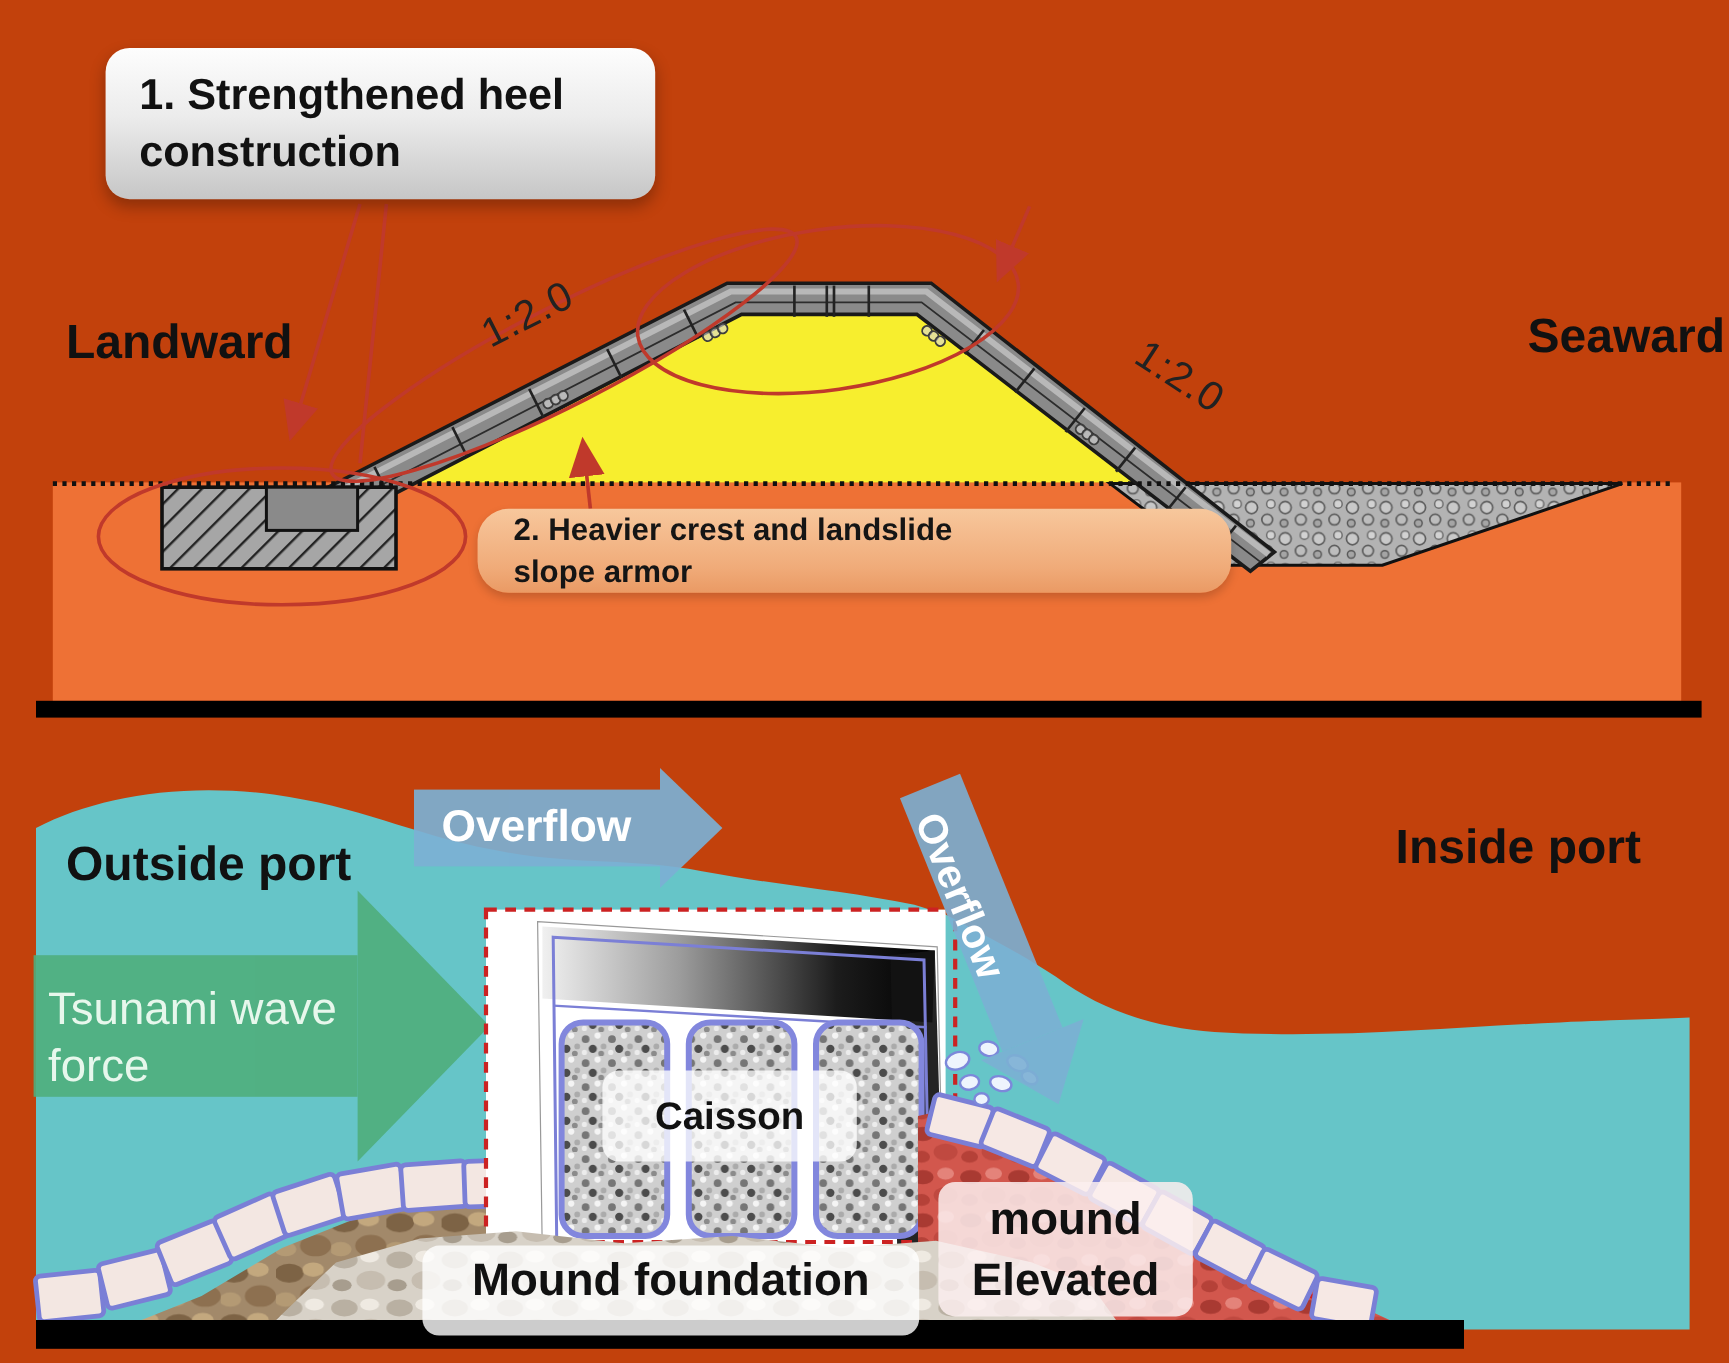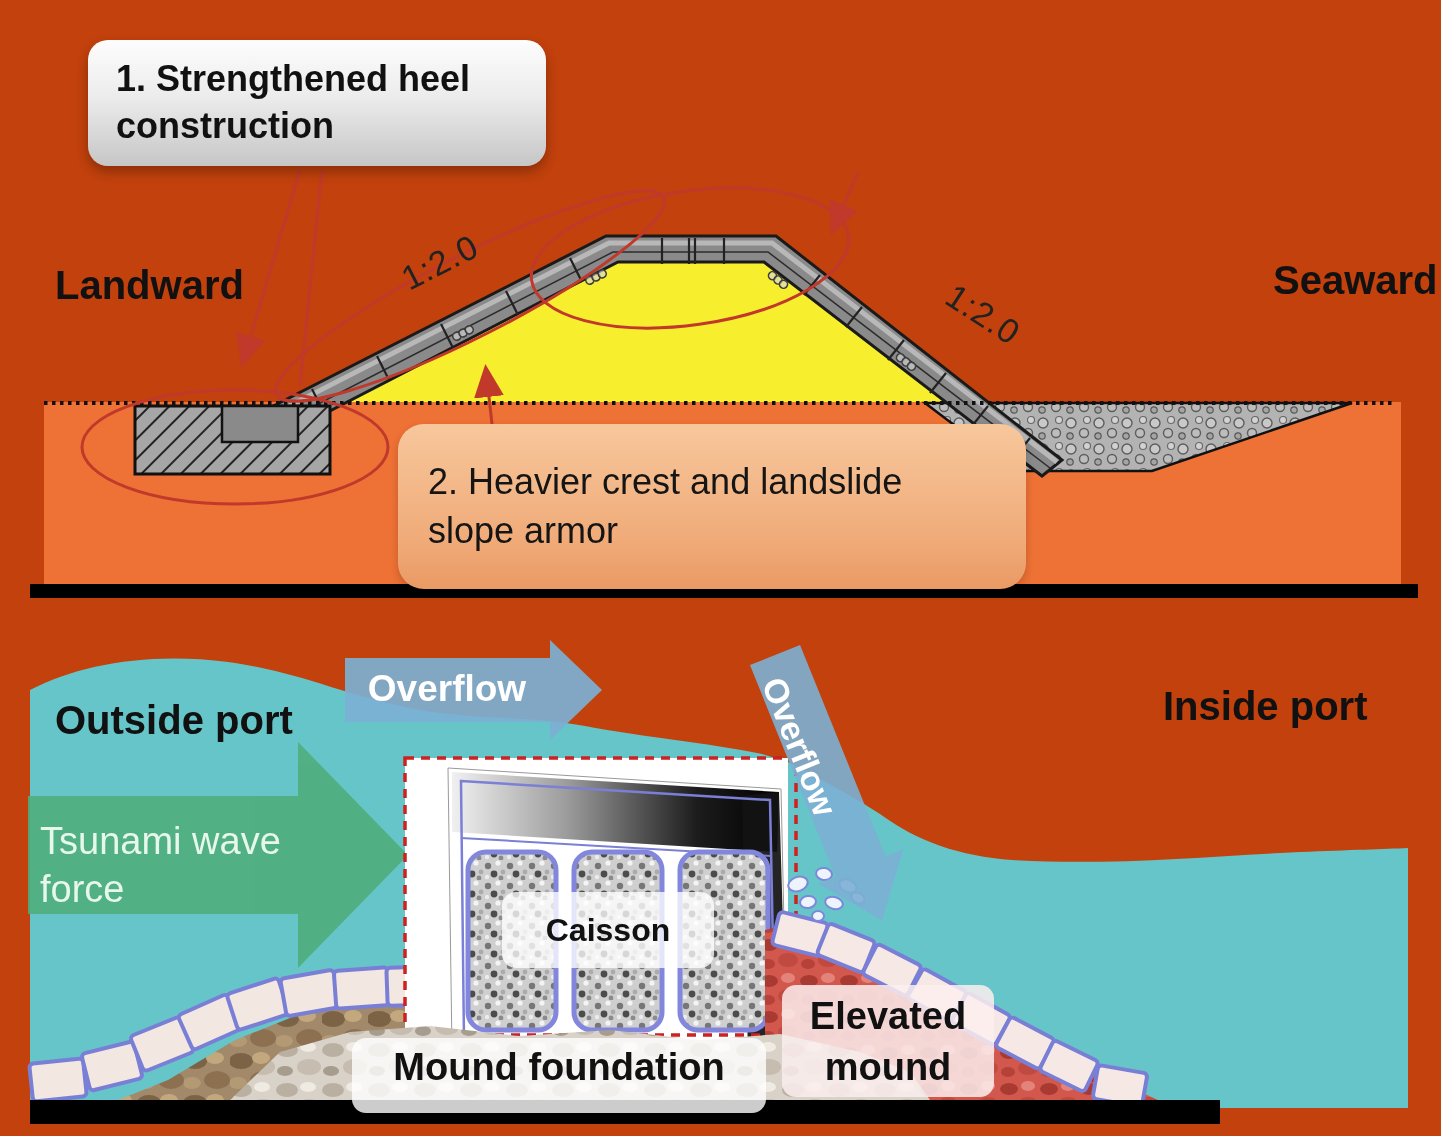--- a/index.html
+++ b/index.html
@@ -5,21 +5,21 @@
   html,body{margin:0;padding:0;background:#ffffff;}
   #stage{position:relative;width:1441px;height:1136px;background:#c2410c;overflow:hidden;
          font-family:"Liberation Sans", sans-serif;}
   #stage svg{position:absolute;left:0;top:0;}
   .ov{position:absolute;white-space:nowrap;}
   .callout-gray{background:linear-gradient(180deg,#fdfdfd 0%,#ececec 45%,#c6c6c6 100%);
       border-radius:20px;box-shadow:0 6px 12px rgba(0,0,0,.28);color:#111;
       font-weight:bold;font-size:36px;line-height:1.3;padding:16px 28px;}
   .callout-orange{background:linear-gradient(180deg,#f7c79c 0%,#f0ab79 70%,#ea9a64 100%);
       border-radius:26px;box-shadow:0 4px 8px rgba(0,0,0,.18);color:#151515;
-      font-weight:normal;font-size:36px;line-height:1.35;padding:34px 30px;}
+      font-weight:bold;font-size:26px;line-height:1.35;padding:0 30px;}
   .big-label{font-weight:bold;font-size:40px;color:#111;}
   .slope-label{font-size:34px;color:#222;letter-spacing:1px;}
   .arrow-text{font-weight:bold;color:#ffffff;}
   .glass{position:absolute;border-radius:14px;color:#111;font-weight:bold;text-align:center;}
 </style>
 </head>
 <body>
 
 <div id="stage">
 
@@ -271,17 +271,17 @@
 <div class="ov arrow-text" style="left:790px;top:672px;font-size:34px;transform:rotate(68deg);transform-origin:0 0;">Overflow</div>
 
 <div class="ov" style="left:40px;top:818px;width:330px;font-weight:normal;font-size:38px;color:#e7f7ec;line-height:1.25;">
   <div>Tsunami wave</div>
   <div>force</div>
 </div>
 
 <div class="glass" style="left:502px;top:892px;width:212px;height:76px;line-height:76px;font-size:32px;background:rgba(255,255,255,0.78);">Caisson</div>
 <div class="glass" style="left:352px;top:1038px;width:414px;height:75px;line-height:58px;font-size:38px;background:rgba(255,255,255,0.8);">Mound foundation</div>
 <div class="glass" style="left:782px;top:985px;width:212px;height:112px;font-size:38px;line-height:1.35;background:rgba(252,238,238,0.85);padding-top:6px;box-sizing:border-box;">
+  <div>mound</div>
   <div>Elevated</div>
-  <div>mound</div>
 </div>
 
 </div>
 
 </body></html>

